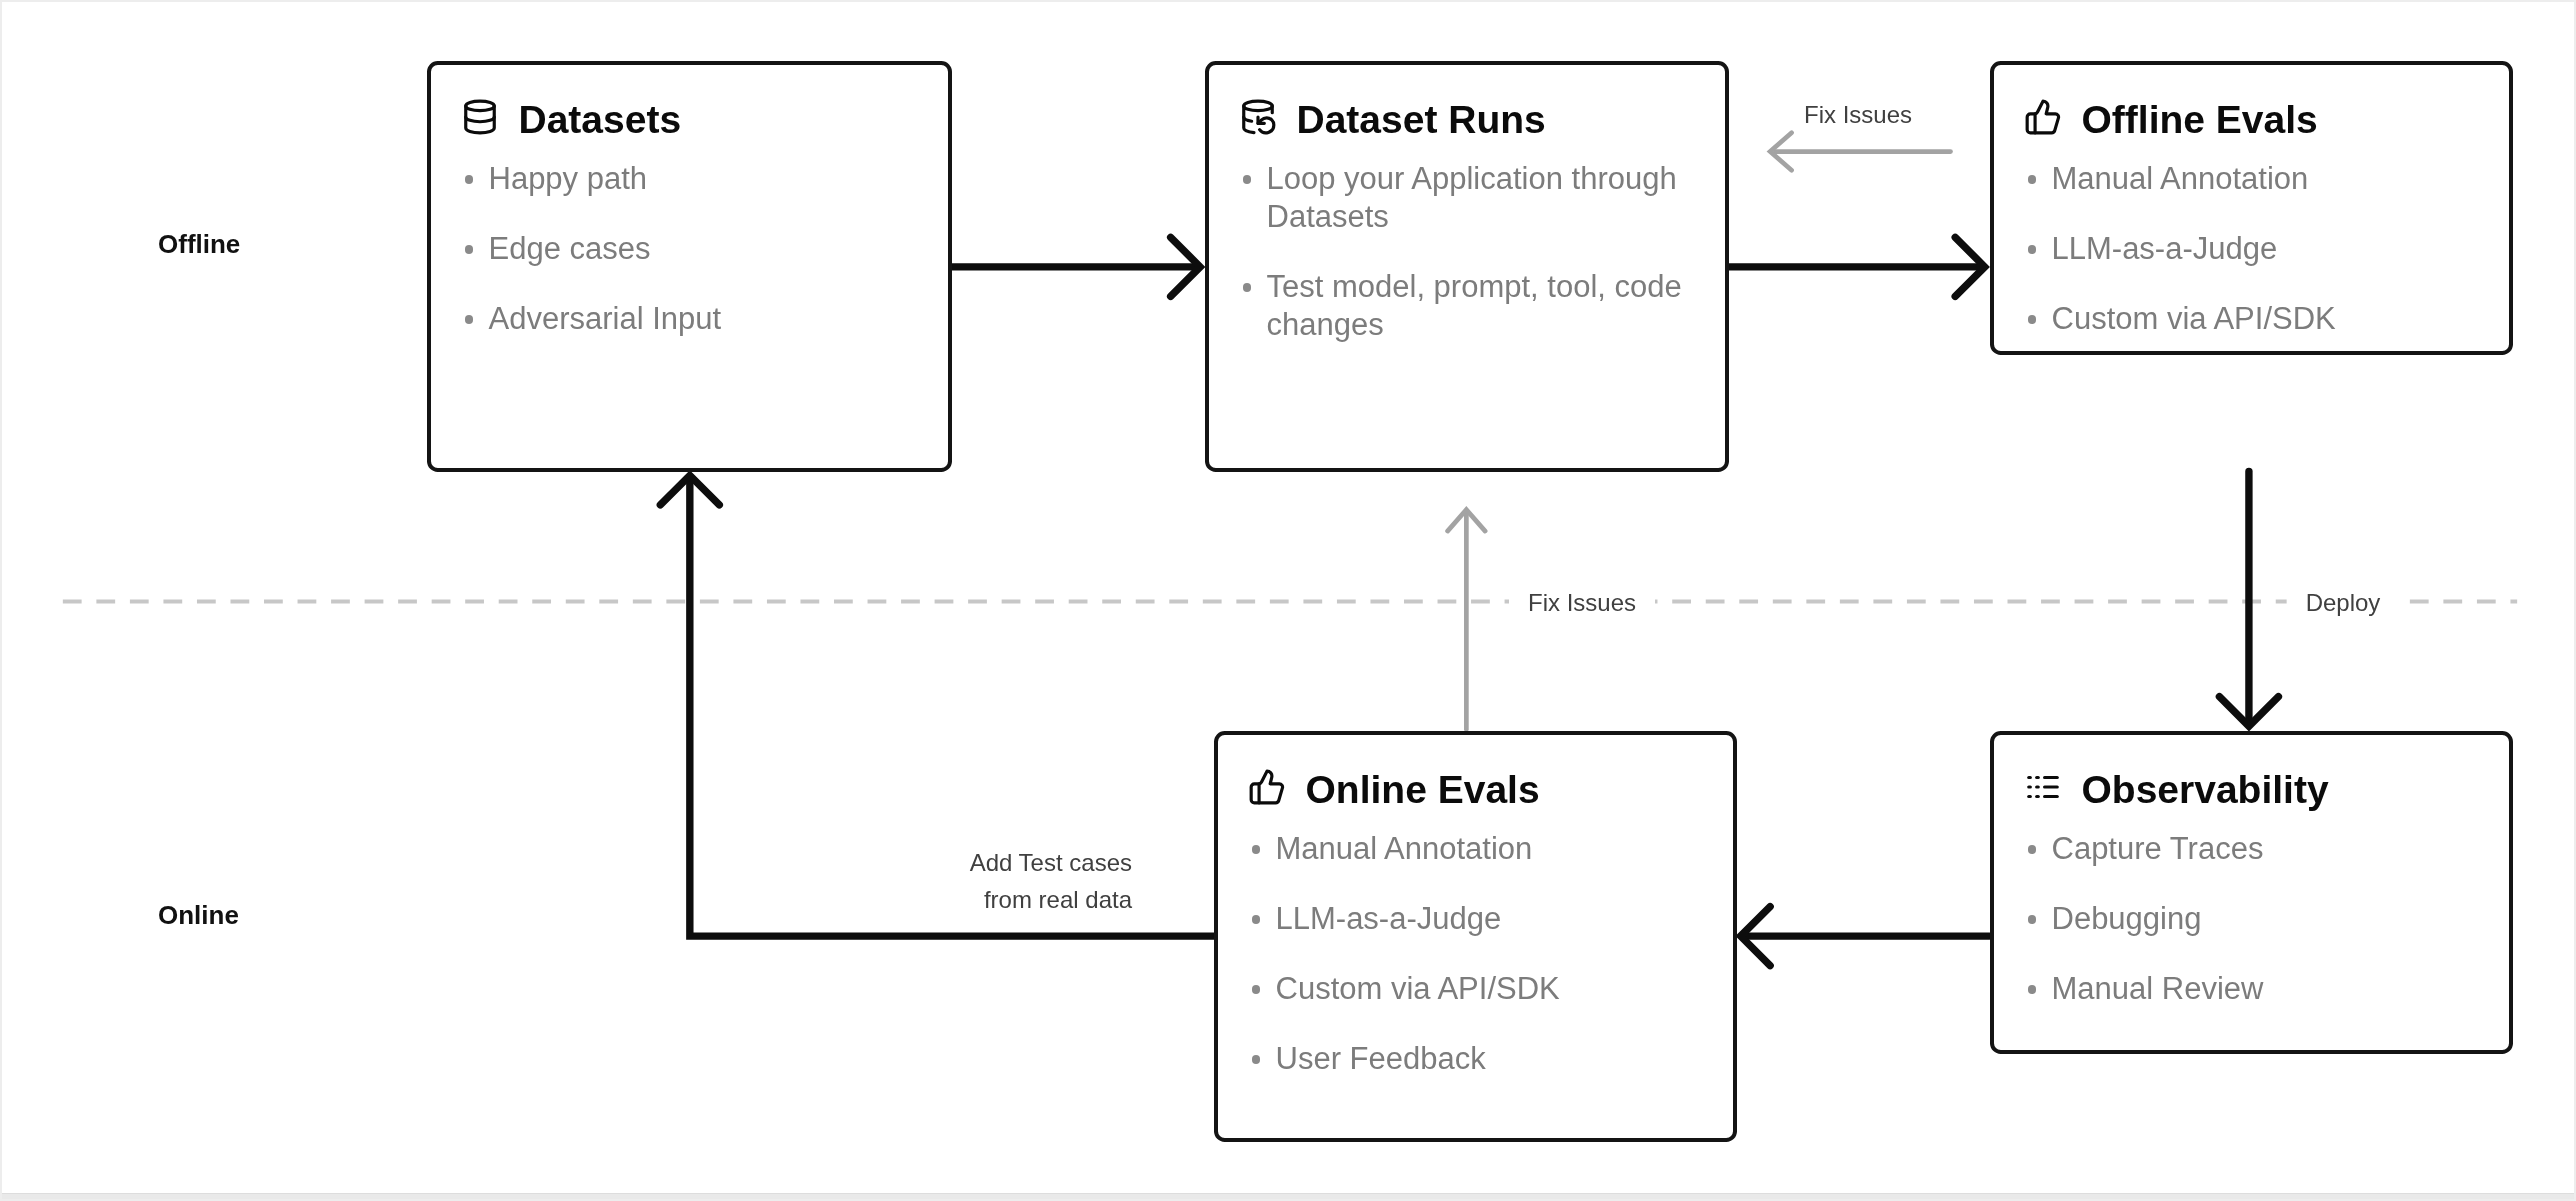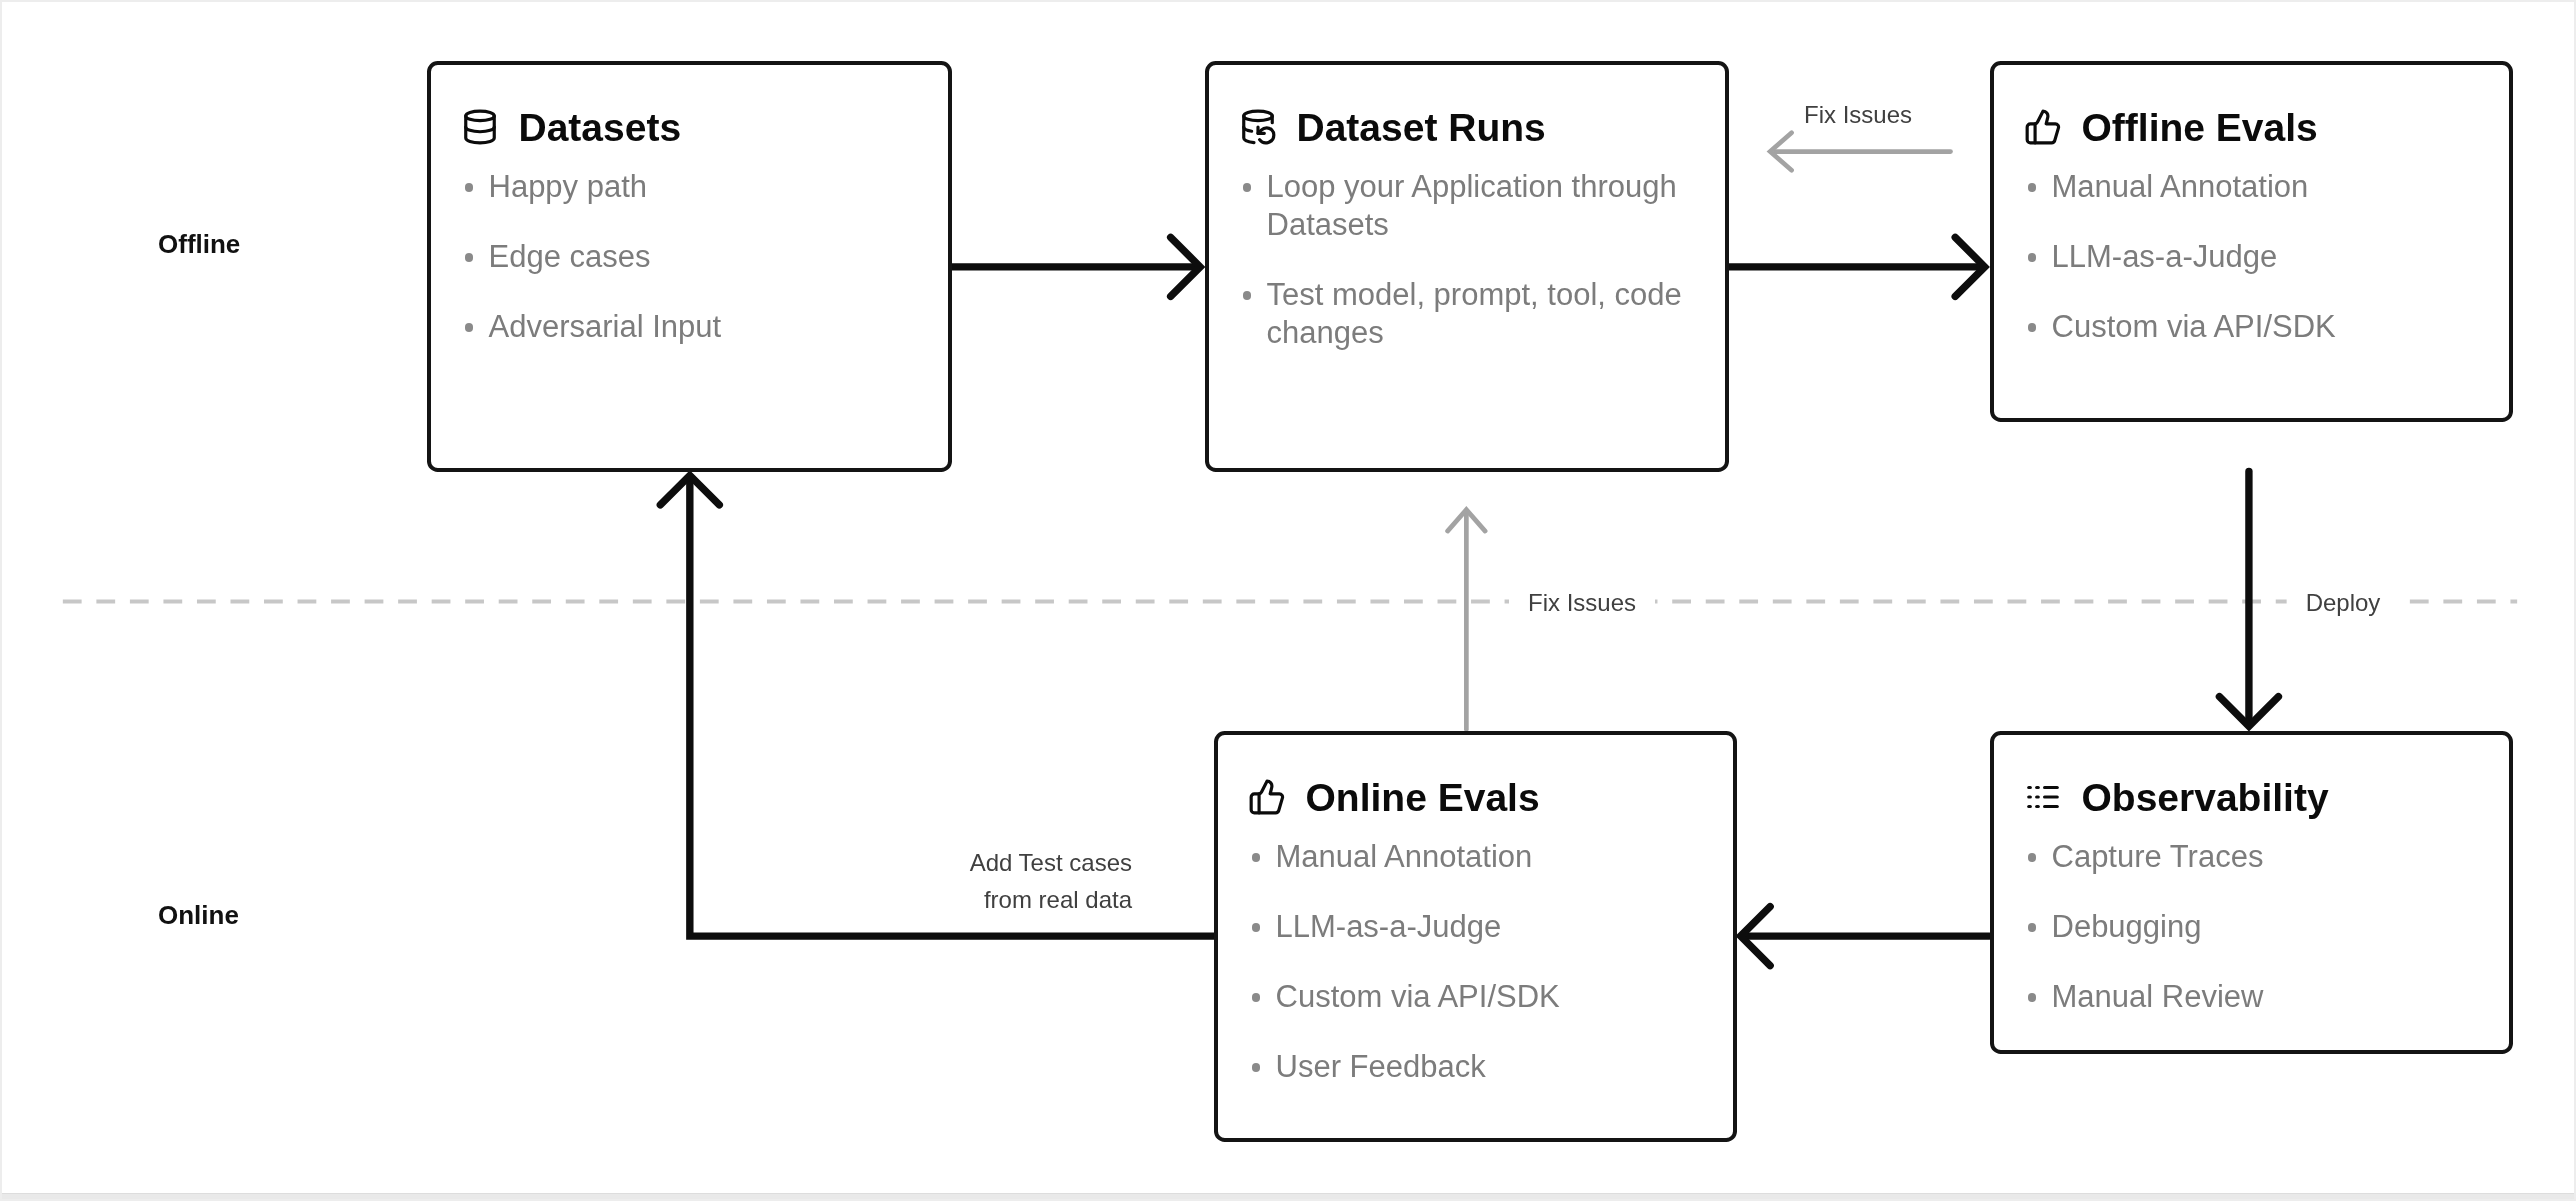--- a/index.html
+++ b/index.html
@@ -27,39 +27,39 @@
   .lane-online{top:900px;}
   
   .box{
     position:absolute;
     background:#ffffff;
     border:4.7px solid #141414;
     border-radius:10.7px;
     box-sizing:border-box;
     padding:27px 29.5px 0 29.5px;
   }
-  .box-header{display:flex;align-items:center;gap:20px;margin-top:14px;}
+  .box-header{display:flex;align-items:flex-start;gap:20px;margin-top:6px;}
   .box-header svg{width:38px;height:38px;flex:0 0 auto;color:#0b0b0b;}
   .box-title{font-size:39px;font-weight:700;color:#0b0b0b;line-height:1.15;}
   .box ul{
     list-style:none;margin:17.4px 0 0 0;padding:0 0 0 4px;
   }
   .box li{
     position:relative;
     padding-left:24px;
     font-size:31px;line-height:38px;color:#7c7c7c;
     margin-bottom:32px;
   }
   .box li::before{
     content:"";position:absolute;left:0;top:14.8px;
     width:8.7px;height:8.7px;border-radius:50%;background:#8a8a8a;
   }
   #box-datasets     {left:425px; top:59px;  width:525px;height:411px;}
   #box-dataset-runs {left:1203px;top:59px;  width:524px;height:411px;}
-  #box-offline-evals{left:1988px;top:59px;  width:523px;height:361px;}
+  #box-offline-evals{left:1988px;top:59px;  width:523px;height:294px;}
   #box-online-evals {left:1212px;top:729px;width:523px;height:411px;}
   #box-observability{left:1988px;top:729px;width:523px;height:323px;}
   
   .edge-label{
     position:absolute;transform:translate(-50%,-50%);
     font-size:24px;color:#404040;line-height:37px;white-space:nowrap;
     text-align:right;
   }
   .chip{background:#ffffff;padding:0 19px;}
   #label-fix-issues-top{left:1856px;top:112px;}

